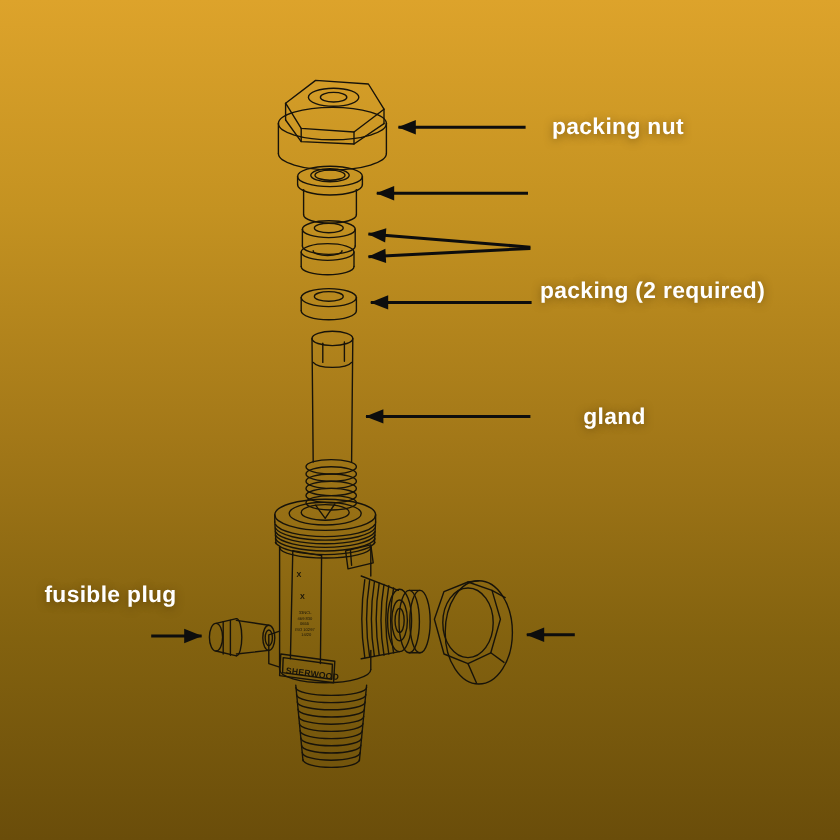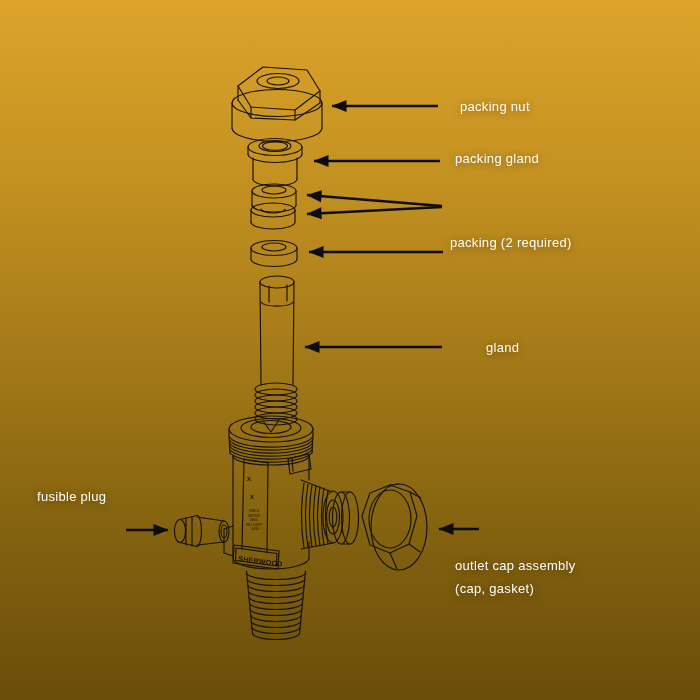--- a/index.html
+++ b/index.html
@@ -6,21 +6,21 @@
   .stage{
     position:relative;width:700px;height:700px;overflow:hidden;
     background:linear-gradient(180deg,#dda32b 0%,#c49221 25%,#a37818 52%,#83620f 76%,#6a4d0a 100%);
     font-family:"Liberation Sans",sans-serif;
   }
   svg.diagram{position:absolute;left:0;top:0;}
   .part{stroke:#17130a;stroke-width:1.15;fill:none;stroke-linecap:round;stroke-linejoin:round;}
   .arrow{stroke:#0d0d0d;stroke-width:2.5;fill:none;}
   .marking{fill:#17130a;stroke:none;font-family:"Liberation Sans",sans-serif;}
   .label{
-    position:absolute;color:#ffffff;font-weight:400;font-size:13px;letter-spacing:.3px;
+    position:absolute;color:#ffffff;font-weight:700;font-size:19px;letter-spacing:.3px;
     text-shadow:0 1px 7px rgba(66,44,0,.5);white-space:nowrap;line-height:23px;
   }
 </style>
 </head>
 <body>
 
 <div class="stage">
 
   <svg class="diagram" width="700" height="700" viewBox="0 0 700 700">
     <defs>
@@ -216,27 +216,22 @@
     <g>
       <line class="arrow" x1="126" y1="530" x2="168" y2="530" marker-end="url(#ah)"></line>
     </g>
     <g>
       <line class="arrow" x1="479" y1="529" x2="439" y2="529" marker-end="url(#ah)"></line>
     </g>
   </svg>
 
   <div class="label" style="left:460px;top:95px;">packing nut</div>
 
-  <div class="label" style="left:455px;top:147px;">packing gland</div>
 
   <div class="label" style="left:450px;top:194px;margin-top:37px;">packing (2 required)</div>
 
 
   <div class="label" style="left:486px;top:336px;">gland</div>
 
   <div class="label" style="left:37px;top:485px;">fusible plug</div>
 
-  <div class="label" style="left:455px;top:554px;">
-    <span style="display:block;">outlet cap assembly</span>
-    <span style="display:block;">(cap, gasket)</span>
-  </div>
 
 </div>
 
 </body></html>

